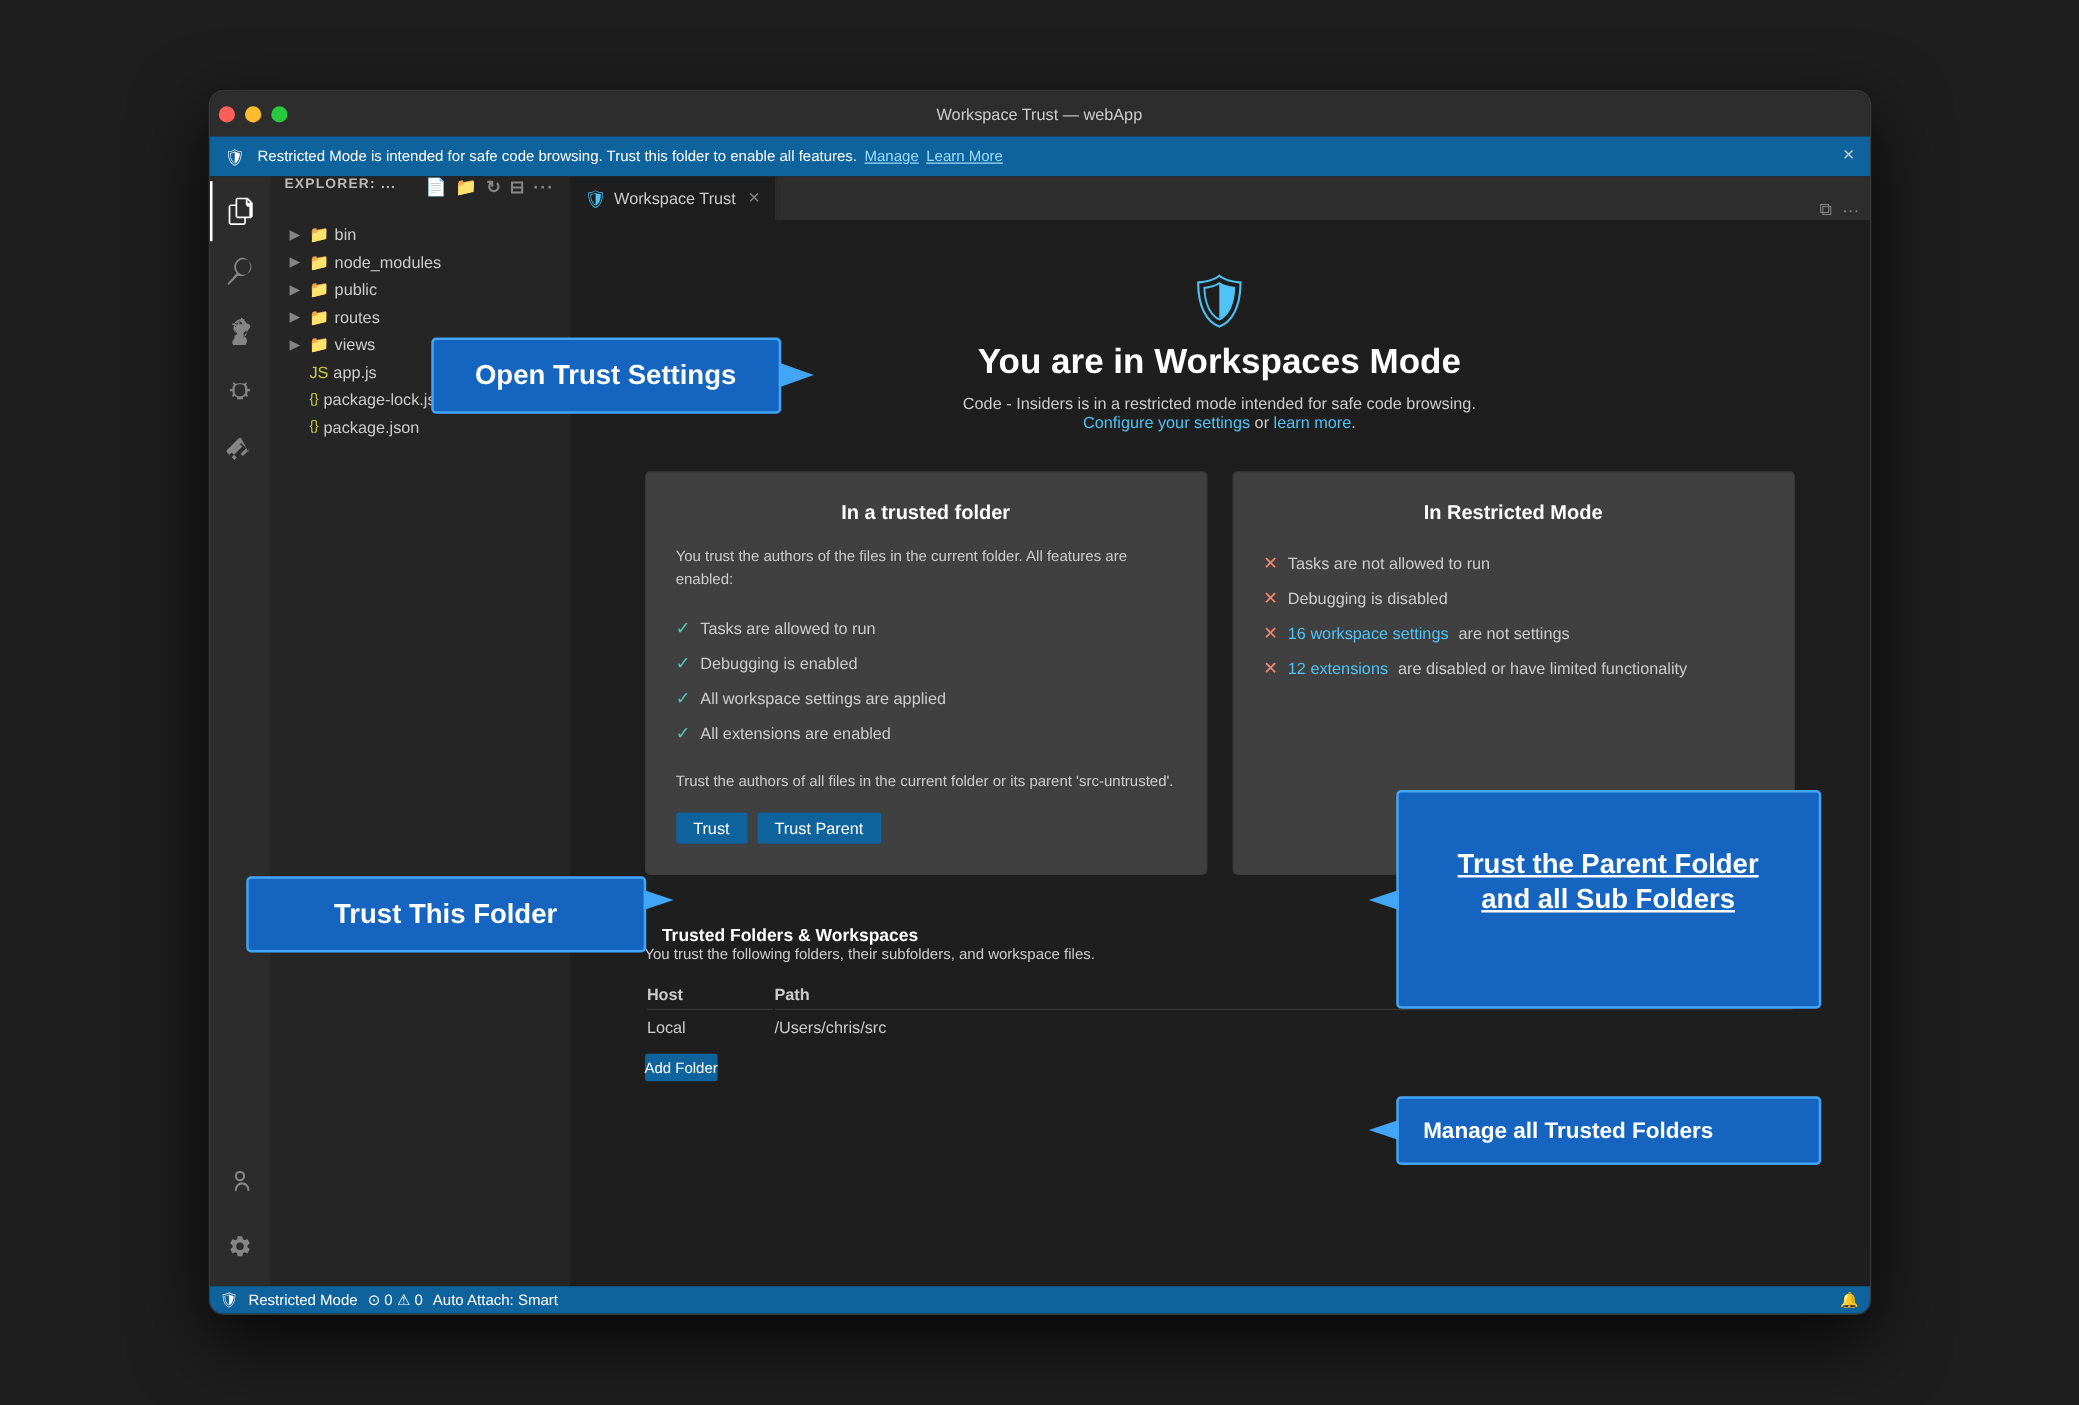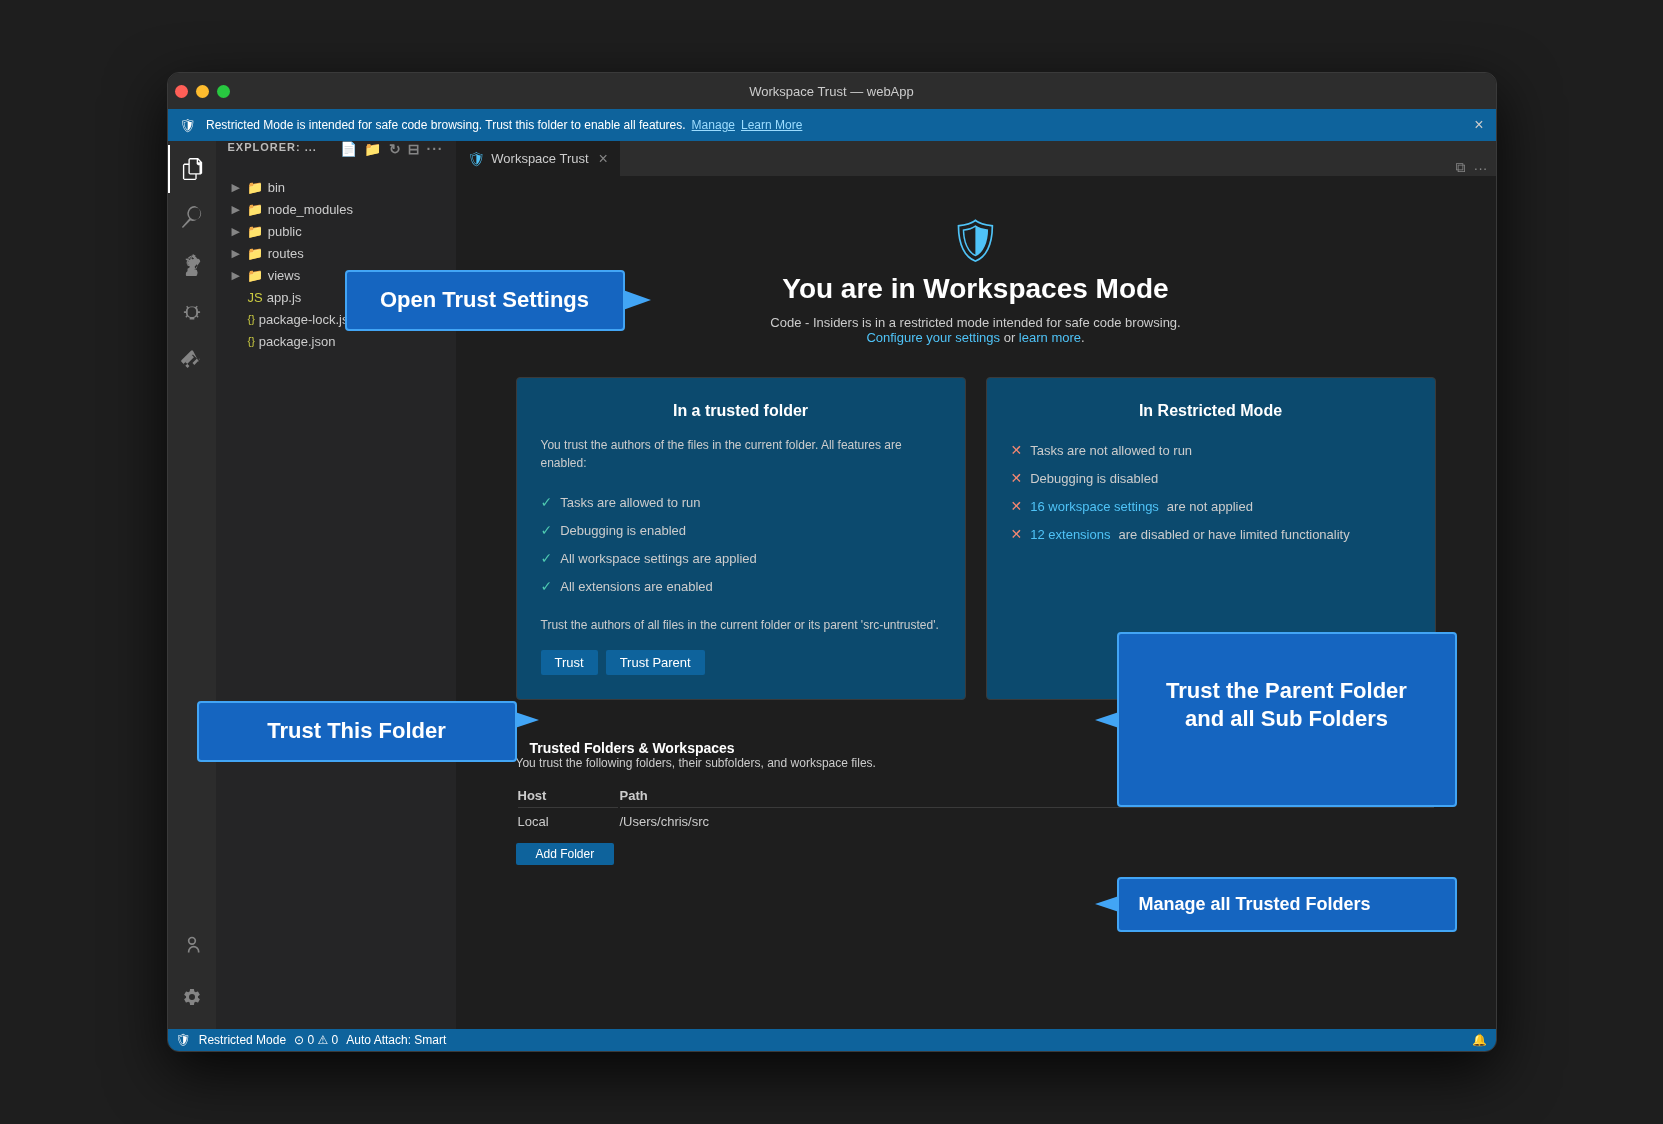--- a/index.html
+++ b/index.html
@@ -169,21 +169,21 @@
     .content-header .link { color: #4fc3f7; text-decoration: none; }
 
     
     .comparison-area {
       display: flex;
       gap: 20px;
       margin-bottom: 40px;
     }
     .trust-card {
       flex: 1;
-      background: #0c4a6e;
+      background: #404040;
       border: 1px solid #3a3a3a;
       border-radius: 4px;
       padding: 24px;
     }
     .trust-card h2 { font-size: 16px; font-weight: 600; color: #ffffff; margin-bottom: 16px; text-align: center; }
     .trust-card .description { font-size: 12px; color: #cccccc; margin-bottom: 16px; line-height: 1.5; }
     .feature-list { list-style: none; margin-bottom: 16px; }
     .feature-list li { font-size: 13px; padding: 6px 0; display: flex; align-items: center; gap: 8px; }
     .check { color: #4ec9b0; font-size: 14px; }
     .cross { color: #f48771; font-size: 14px; }
@@ -207,21 +207,21 @@
     .trusted-folders h3 { font-size: 14px; font-weight: 600; color: #ffffff; margin-bottom: 0; padding-left: 14px; }
     .trusted-folders p { font-size: 12px; color: #cccccc; margin-bottom: 12px; }
     .folders-table { width: 100%; }
     .folders-table th { font-size: 13px; font-weight: 600; color: #cccccc; text-align: left; padding: 4px 0; border-bottom: 1px solid #3a3a3a; }
     .folders-table td { font-size: 13px; color: #cccccc; padding: 4px 0; }
     .folders-table td:first-child { width: 100px; }
     .btn-add-folder {
       background: #0e639c;
       color: #ffffff;
       border: none;
-      padding: 4px 20px;
+      padding: 4px 0;
       font-size: 12px;
       cursor: pointer;
       border-radius: 2px;
       margin-top: 8px;
     }
 
     
     .status-bar {
       height: 22px;
       background: #0e639c;
@@ -436,21 +436,21 @@
                   <span class="cross">✕</span>
                   <span>Tasks are not allowed to run</span>
                 </li>
                 <li>
                   <span class="cross">✕</span>
                   <span>Debugging is disabled</span>
                 </li>
                 <li>
                   <span class="cross">✕</span>
                   <a class="feature-link">16 workspace settings</a>
-                  <span> are not applied</span>
+                  <span> are not settings</span>
                 </li>
                 <li>
                   <span class="cross">✕</span>
                   <a class="feature-link">12 extensions</a>
                   <span> are disabled or have limited functionality</span>
                 </li>
               </ul>
             </div>
           </div>
 
@@ -495,21 +495,21 @@
     
     <div style="position:absolute; right:-28px; top:50%; transform:translateY(-50%); width:0; height:0; border-top: 10px solid transparent; border-bottom: 10px solid transparent; border-left: 28px solid #42a5f5;"></div>
   </div>
 
   <div class="overlay-callout" style="bottom: 290px; left: 30px; width: 320px; font-size:22px; text-align:center;">
     <span>Trust This Folder</span>
     
     <div style="position:absolute; right:-24px; top:30%; transform:translateY(-50%); width:0; height:0; border-top: 8px solid transparent; border-bottom: 8px solid transparent; border-left: 24px solid #42a5f5;"></div>
   </div>
 
-  <div class="overlay-callout" style="bottom: 245px; right: 40px; width: 340px; font-size:22px; text-align:center; white-space: pre-line;">
+  <div class="overlay-callout" style="bottom: 245px; right: 40px; width: 340px; font-size:22px; text-align:center; white-space: pre-line; text-decoration: underline;">
     <span>Trust the Parent Folder
 and all Sub Folders</span>
     
     <div style="position:absolute; left:-24px; top:50%; transform:translateY(-50%); width:0; height:0; border-top: 8px solid transparent; border-bottom: 8px solid transparent; border-right: 24px solid #42a5f5;"></div>
   </div>
 
   <div class="overlay-callout" style="bottom: 120px; right: 40px; width: 340px; font-size:18px; ">
     <span>Manage all Trusted Folders</span>
     
     <div style="position:absolute; left:-24px; top:50%; transform:translateY(-50%); width:0; height:0; border-top: 8px solid transparent; border-bottom: 8px solid transparent; border-right: 24px solid #42a5f5;"></div>

